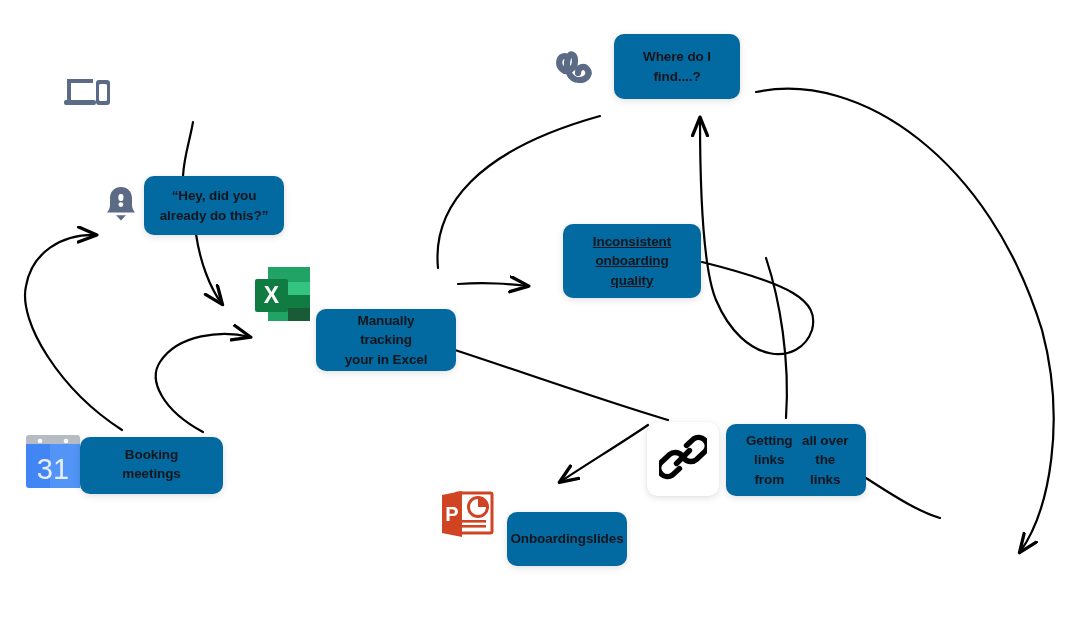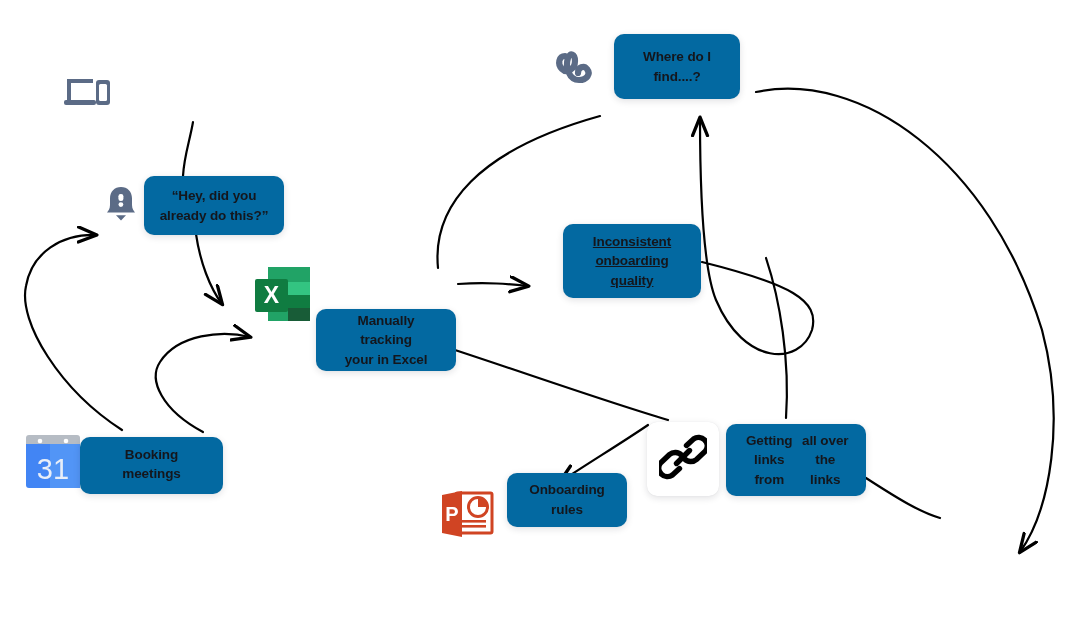--- a/index.html
+++ b/index.html
@@ -191,23 +191,23 @@
 
   <div class="node" style="left:563px; top:224px; width:138px; height:74px; flex-direction:column;text-decoration:underline;">
     <span>Inconsistent</span>
     <span>onboarding quality</span>
   </div>
 
   <div class="node" style="left:80px;  top:437px; width:143px; height:57px;align-items:flex-end;">
     <span>Booking meetings</span>
   </div>
 
-  <div class="node" style="left:507px; top:473px; width:120px; height:54px; flex-direction:column;">
+  <div class="node" style="left:507px; top:512px; width:120px; height:54px; ">
     <span>Onboarding</span>
-    <span>rules</span>
+    <span>slides</span>
   </div>
 
   <div class="node" style="left:726px; top:424px; width:140px; height:72px; flex-direction:row;">
     <span>Getting links from</span>
     <span>all over the links</span>
   </div>
 
 
 </div>
 

